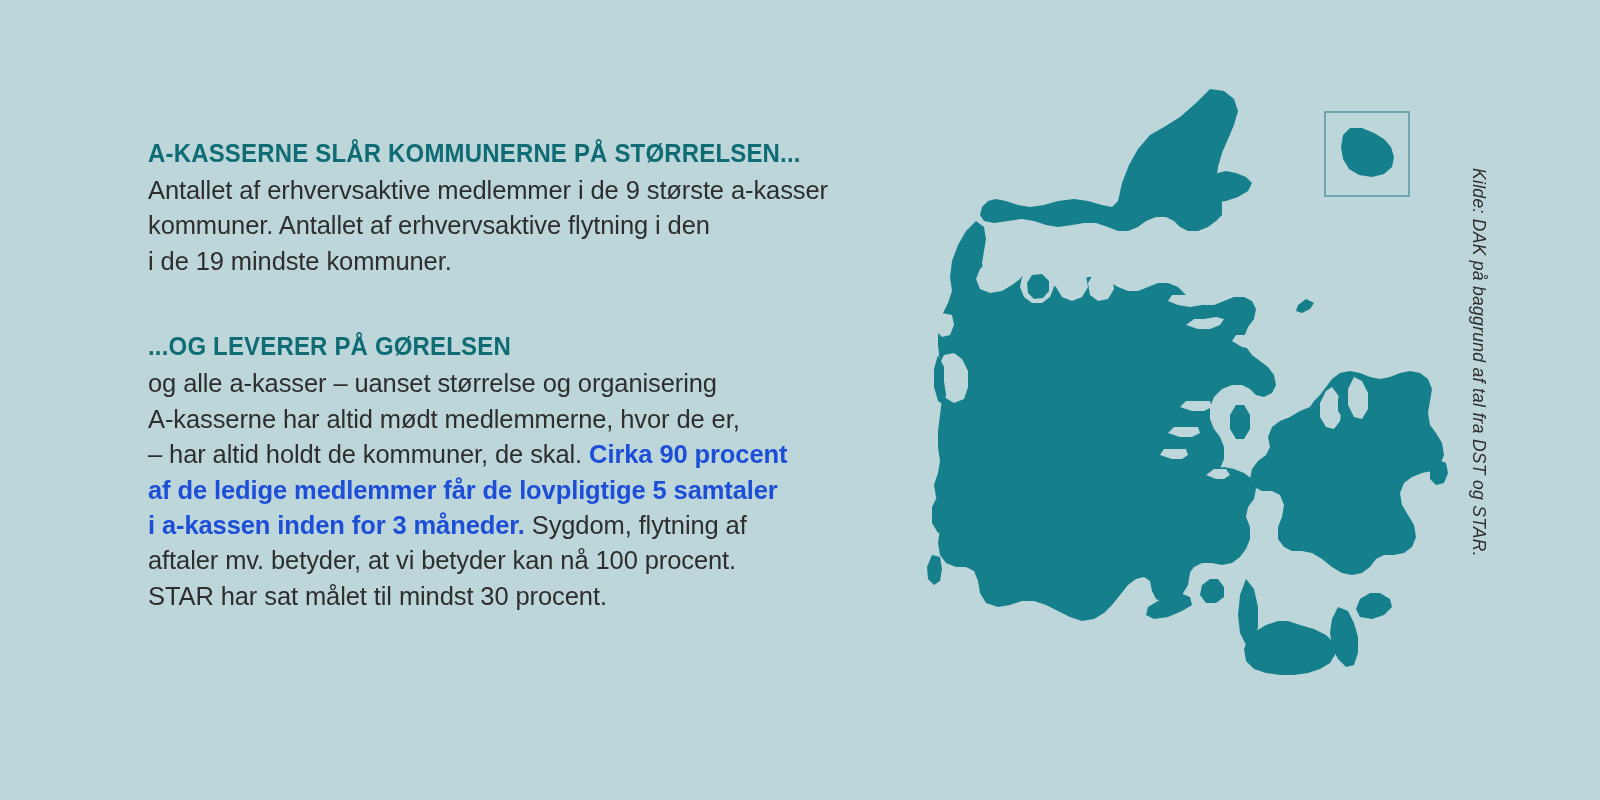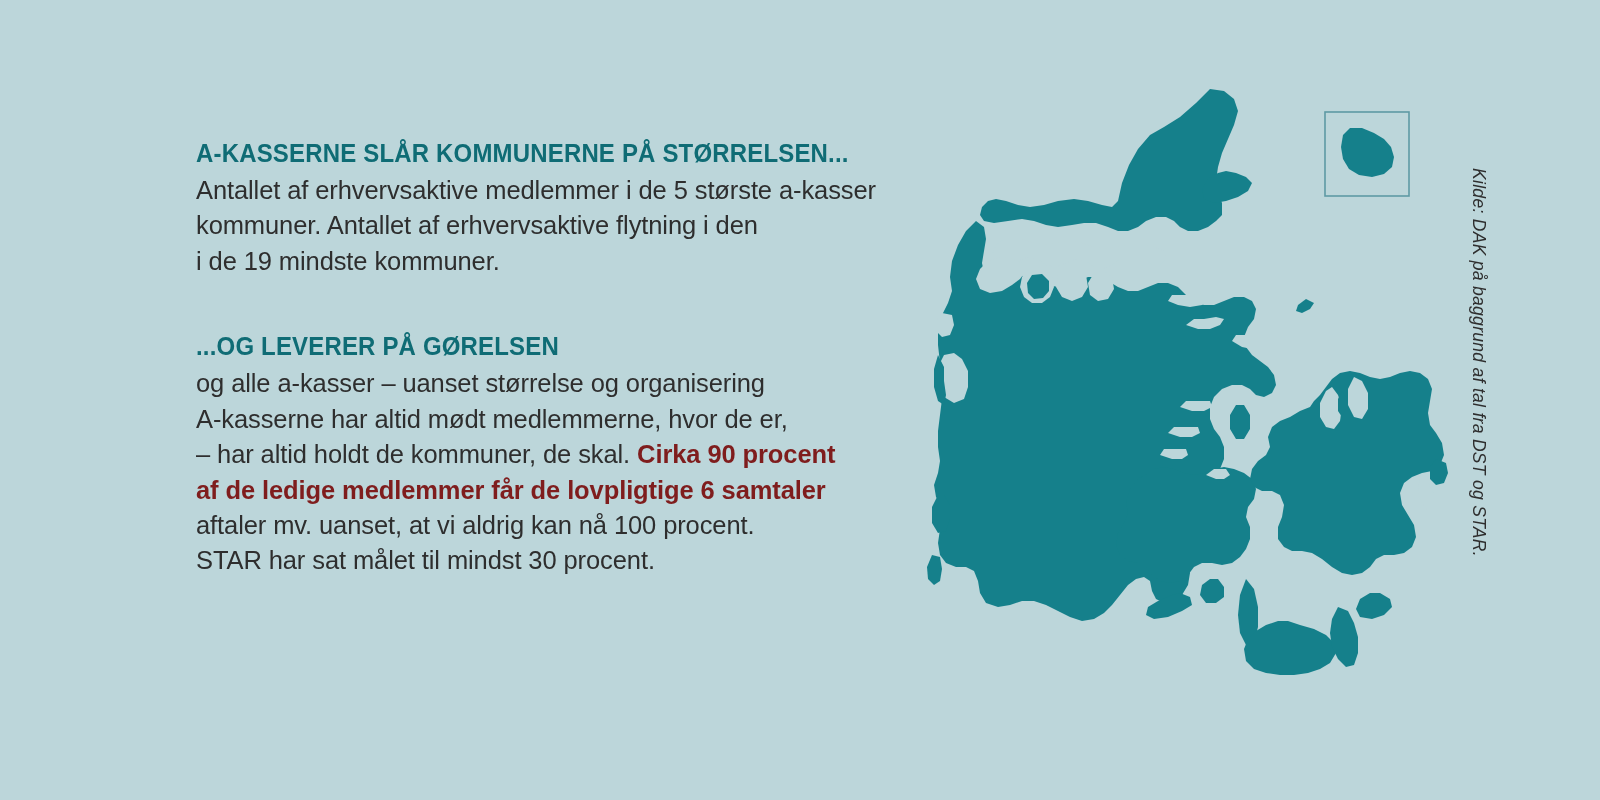--- a/index.html
+++ b/index.html
@@ -21,21 +21,20 @@
     inset: 0;
     background: #bcd6da;
   }
 
   
   .text-column {
     position: absolute;
     left: 148px;
     top: 138px;
     width: 760px;
-    margin-left: 48px;
   }
   .block + .block {
     margin-top: 52px;
   }
   .block-heading {
     font-family: "Liberation Sans Narrow", "Liberation Sans", "DejaVu Sans Condensed", sans-serif;
     font-weight: bold;
     font-size: 25.5px;
     letter-spacing: 0.2px;
     color: #0f6c75;
@@ -50,21 +49,21 @@
     font-size: 25.5px;
     line-height: 35.4px;
     color: #2e2e2e;
     margin: 0;
     font-weight: 400;
     letter-spacing: -0.1px;
   }
   .block-body b,
   .block-body strong {
     font-weight: bold;
-    color: #7f1d1d;
+    color: #1d4ed8;
   }
   .nowrap-line {
     display: block;
   }
 
   
   .source-credit {
     position: absolute;
     left: 1489px;
     top: 168px;
@@ -103,34 +102,35 @@
 </head>
 <body>
 
 <div id="infographic">
 
   <div class="text-column">
 
     <div class="block">
       <h2 class="block-heading">A-KASSERNE SLÅR KOMMUNERNE PÅ STØRRELSEN...</h2>
       <p class="block-body">
-        <span class="nowrap-line">Antallet af erhvervsaktive medlemmer i de 5 største a-kasser</span>
+        <span class="nowrap-line">Antallet af erhvervsaktive medlemmer i de 9 største a-kasser</span>
         <span class="nowrap-line">kommuner. Antallet af erhvervsaktive flytning i den</span>
         <span class="nowrap-line">i de 19 mindste kommuner.</span>
       </p>
     </div>
 
     <div class="block">
       <h2 class="block-heading">...OG LEVERER PÅ GØRELSEN</h2>
       <p class="block-body">
         <span class="nowrap-line">og alle a-kasser – uanset størrelse og organisering</span>
         <span class="nowrap-line">A-kasserne har altid mødt medlemmerne, hvor de er,</span>
         <span class="nowrap-line"><span>– har altid holdt de kommuner, de skal.</span> <b>Cirka 90 procent</b></span>
-        <span class="nowrap-line"><b>af de ledige medlemmer får de lovpligtige 6 samtaler</b></span>
-        <span class="nowrap-line">aftaler mv. uanset, at vi aldrig kan nå 100 procent.</span>
+        <span class="nowrap-line"><b>af de ledige medlemmer får de lovpligtige 5 samtaler</b></span>
+        <span class="nowrap-line"><b>i a-kassen inden for 3 måneder.</b> <span>Sygdom, flytning af</span></span>
+        <span class="nowrap-line">aftaler mv. betyder, at vi betyder kan nå 100 procent.</span>
         <span class="nowrap-line">STAR har sat målet til mindst 30 procent.</span>
       </p>
     </div>
 
   </div>
 
   <div class="source-credit">Kilde: DAK på baggrund af tal fra DST og STAR.</div>
 
   <div class="map-wrap">
     <svg class="map-svg" viewBox="0 0 600 680" xmlns="http://www.w3.org/2000/svg">

